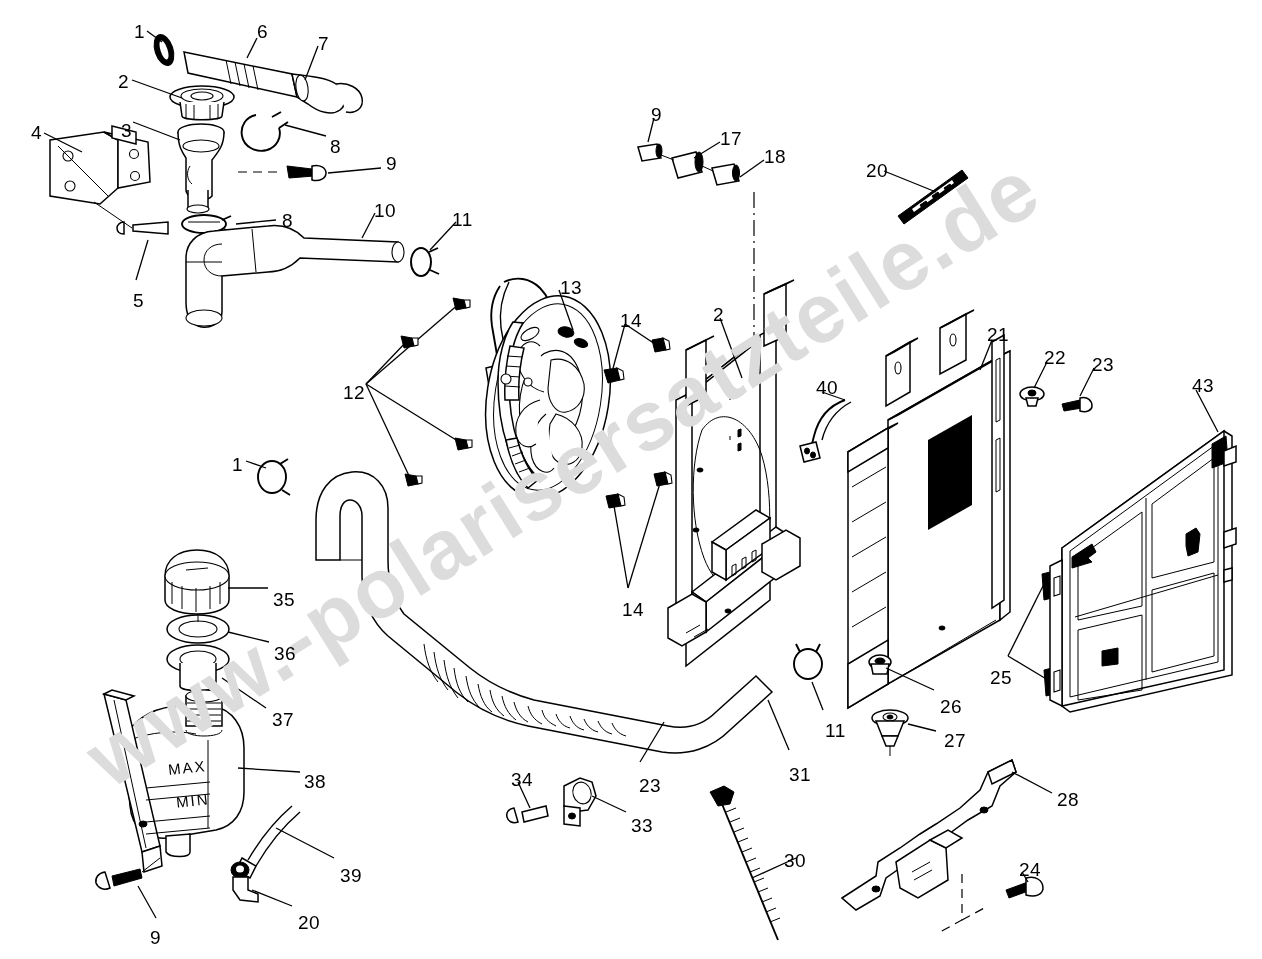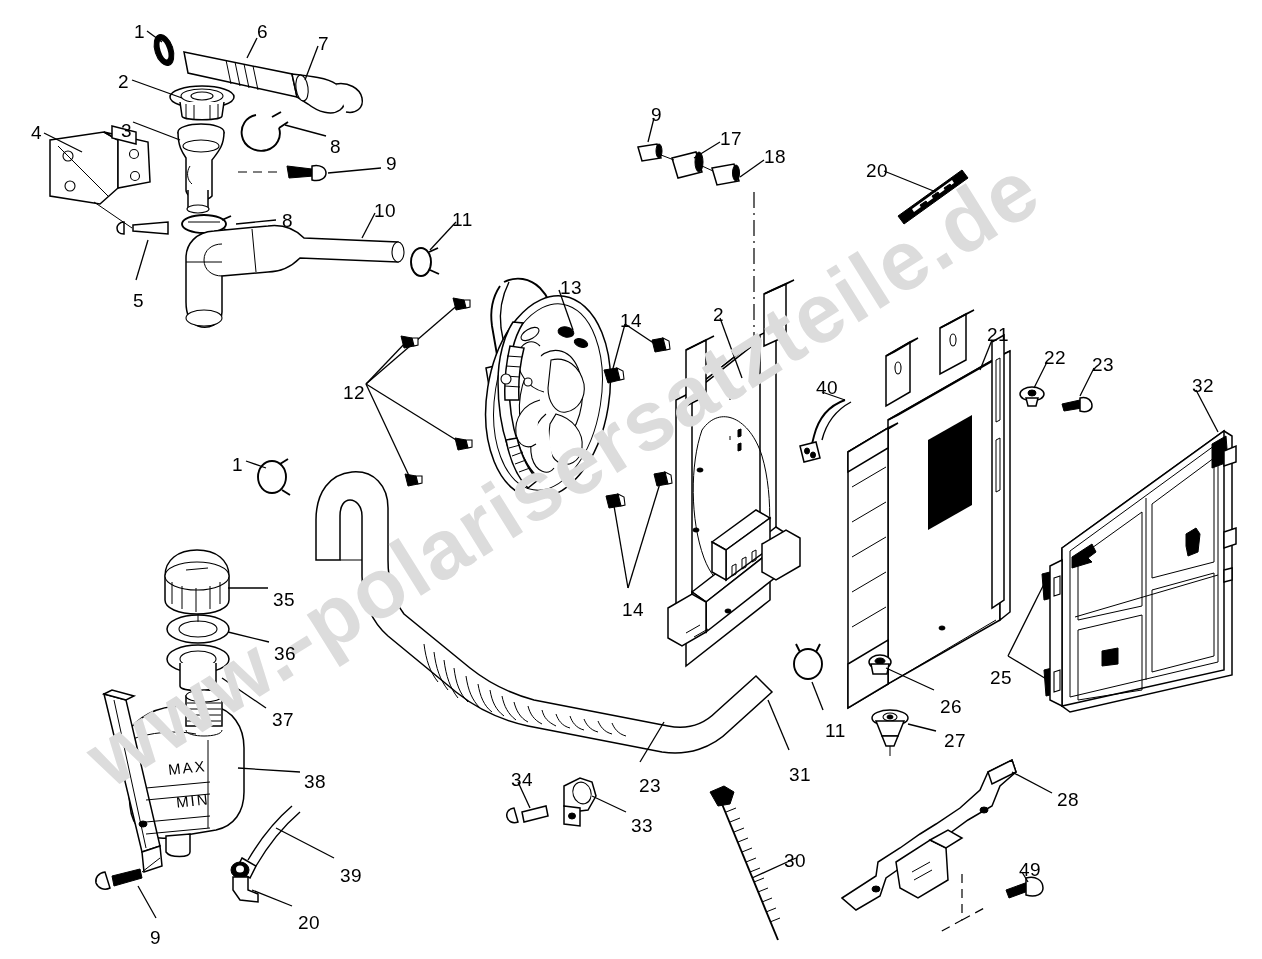--- a/index.html
+++ b/index.html
@@ -506,41 +506,41 @@
     <span class="callout" style="left:764px;top:147px">18</span>
     <span class="callout" style="left:866px;top:161px">20</span>
     <span class="callout" style="left:343px;top:383px">12</span>
     <span class="callout" style="left:560px;top:278px">13</span>
     <span class="callout" style="left:620px;top:311px">14</span>
     <span class="callout" style="left:713px;top:305px">2</span>
     <span class="callout" style="left:622px;top:600px">14</span>
     <span class="callout" style="left:987px;top:325px">21</span>
     <span class="callout" style="left:1044px;top:348px">22</span>
     <span class="callout" style="left:1092px;top:355px">23</span>
-    <span class="callout" style="left:1192px;top:376px">32</span>
+    <span class="callout" style="left:1192px;top:376px">43</span>
     <span class="callout" style="left:816px;top:378px">40</span>
     <span class="callout" style="left:990px;top:668px">25</span>
     <span class="callout" style="left:940px;top:697px">26</span>
     <span class="callout" style="left:825px;top:721px">11</span>
     <span class="callout" style="left:944px;top:731px">27</span>
     <span class="callout" style="left:232px;top:455px">1</span>
     <span class="callout" style="left:273px;top:590px">35</span>
     <span class="callout" style="left:274px;top:644px">36</span>
     <span class="callout" style="left:272px;top:710px">37</span>
     <span class="callout" style="left:304px;top:772px">38</span>
     <span class="callout" style="left:340px;top:866px">39</span>
     <span class="callout" style="left:298px;top:913px">20</span>
     <span class="callout" style="left:150px;top:928px">9</span>
     <span class="callout" style="left:511px;top:770px">34</span>
     <span class="callout" style="left:631px;top:816px">33</span>
     <span class="callout" style="left:639px;top:776px">23</span>
     <span class="callout" style="left:789px;top:765px">31</span>
     <span class="callout" style="left:784px;top:851px">30</span>
     <span class="callout" style="left:1057px;top:790px">28</span>
-    <span class="callout" style="left:1019px;top:860px">49</span>
+    <span class="callout" style="left:1019px;top:860px">24</span>
   </div>
 
   <div>
     <span class="callout" style="left:168px;top:760px;font-size:15px;letter-spacing:2px;transform:rotate(-6deg)">MAX</span>
     <span class="callout" style="left:176px;top:793px;font-size:15px;letter-spacing:2px;transform:rotate(-6deg)">MIN</span>
   </div>
 
 </div>
 
 </body></html>

